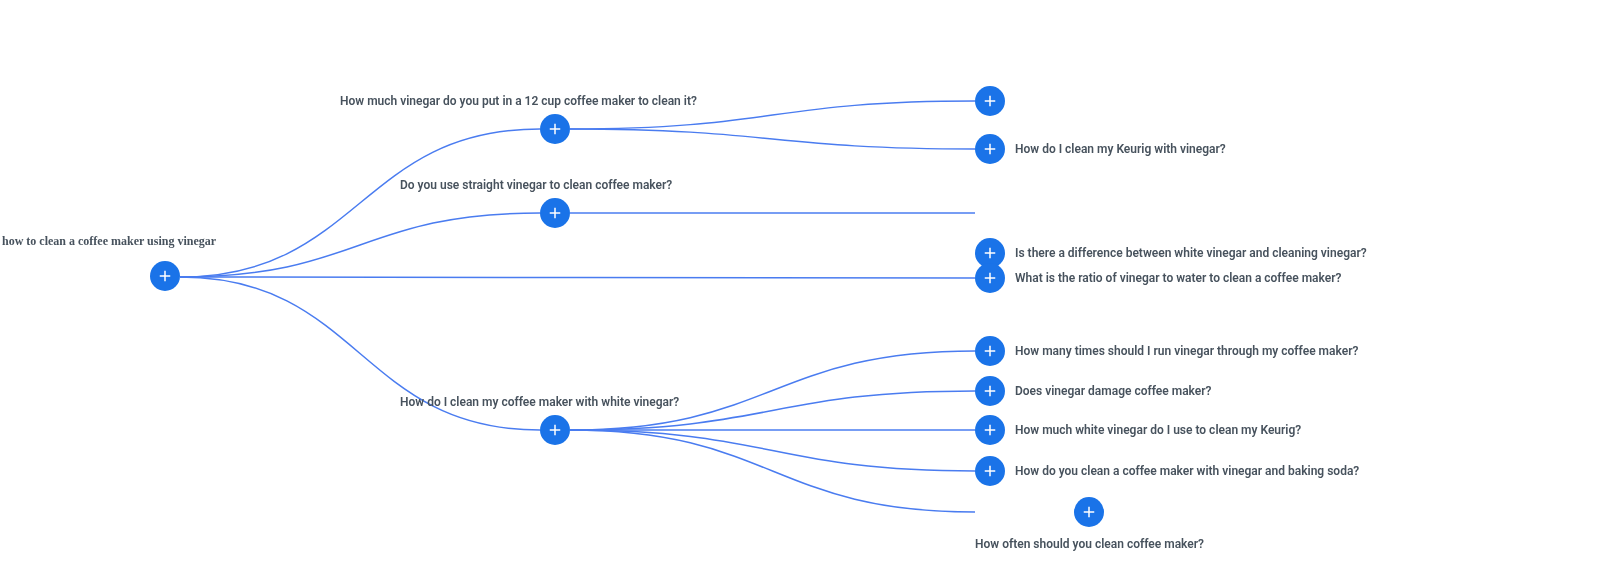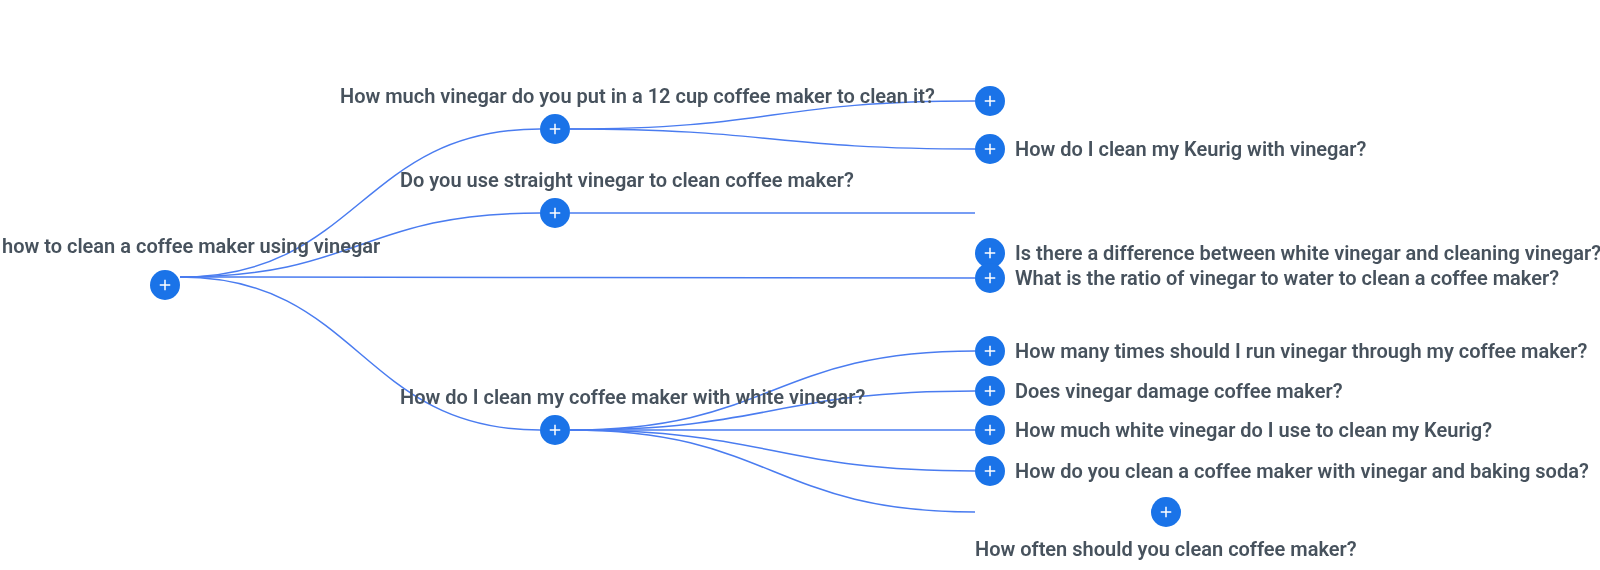--- a/index.html
+++ b/index.html
@@ -2,23 +2,23 @@
 <html><head>
 <meta charset="utf-8">
 <style>
   html,body{margin:0;padding:0;width:1600px;height:570px;background:#fff;font-family:-apple-system,BlinkMacSystemFont,"Segoe UI",Roboto,Helvetica,Arial,sans-serif;overflow:hidden;}
   .stage{position:relative;width:1600px;height:570px;}
   svg.edges{position:absolute;left:0;top:0;width:1600px;height:570px;pointer-events:none;}
   svg.edges path{fill:none;stroke:#4a7cf0;stroke-width:1.5;}
   .node{position:absolute;display:flex;align-items:center;gap:10px;}
   .node .btn{width:30px;height:30px;border-radius:50%;background:#1a73e8;display:flex;align-items:center;justify-content:center;flex:0 0 30px;cursor:pointer;}
   .node .btn svg{width:18px;height:18px;display:block;}
-  .node .label{font-size:20px;font-weight:600;color:#47525d;white-space:nowrap;}
+  .node .label{font-size:12px;font-weight:600;color:#47525d;white-space:nowrap;}
   .node .label.above{position:absolute;bottom:100%;left:0;margin-bottom:6px;white-space:nowrap;}
-  .node.root{flex-direction:column;align-items:flex-start;gap:12px;}
+  .node.root{flex-direction:column;align-items:flex-start;gap:12px;font-family:Liberation Serif, serif;}
   .node.root .label{position:static;margin:0;}
 </style>
 </head>
 <body>
 <div class="stage">
 
 <svg class="edges" style="stroke: rgb(74, 124, 240);">
       <path d="M 180 277 C 360 277, 360 129, 540 129"></path>
       <path d="M 180 277 C 360 277, 360 213, 540 213"></path>
       <path d="M 180 277 C 577.5 277, 577.5 278, 975 278"></path>

